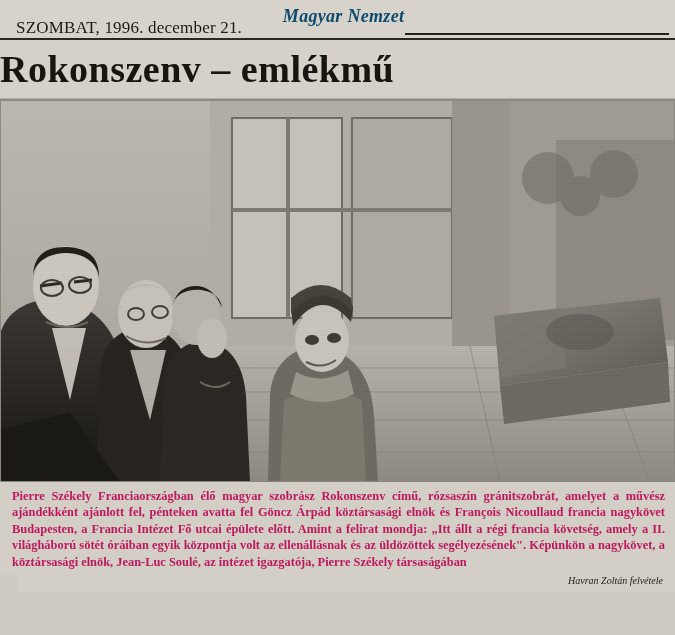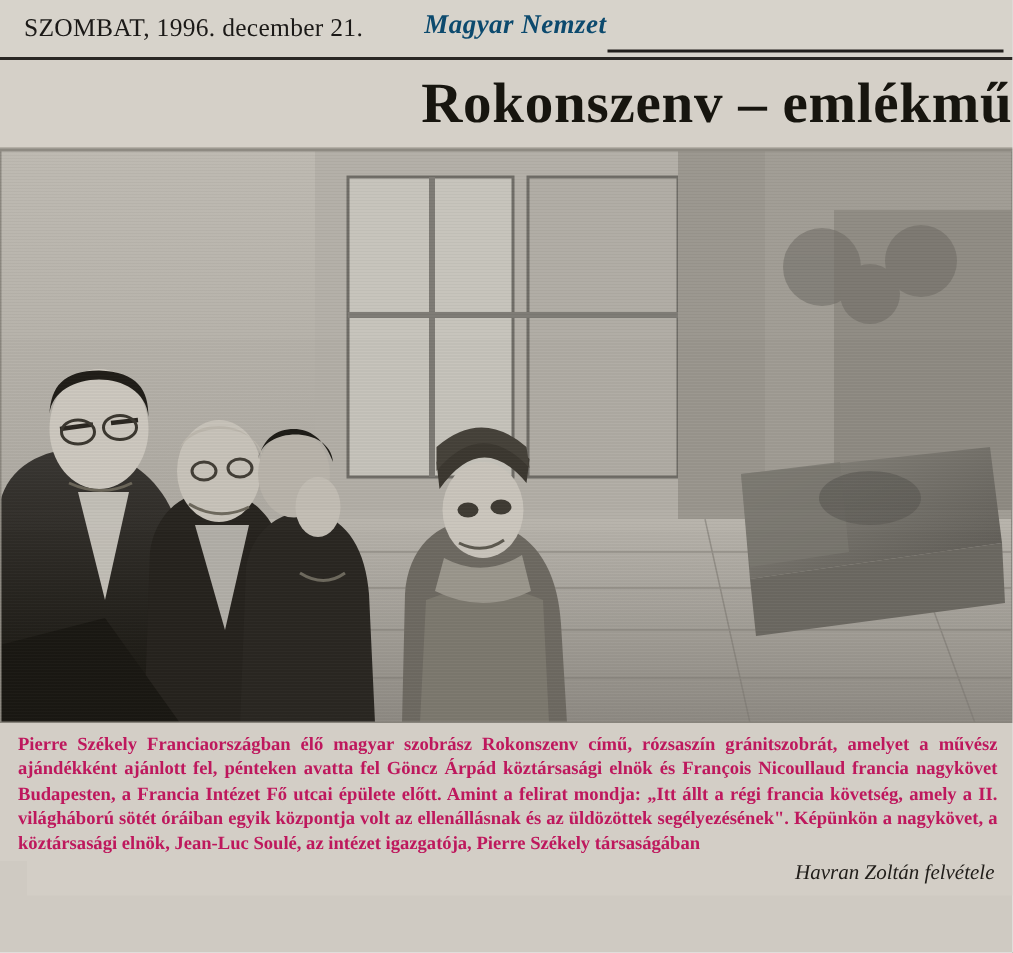--- a/index.html
+++ b/index.html
@@ -20,21 +20,21 @@
     background: #cfcac2;
     box-sizing: border-box;
   }
   
   .masthead {
     position: relative;
     height: 40px;
     background: #d7d3cb;
     border-bottom: 2px solid #2a2724;
     display: flex;
-    align-items: center;
+    align-items: flex-end;
     padding: 0 16px;
     box-sizing: border-box;
   }
   .masthead-date {
     font-family: "Liberation Serif", serif;
     font-size: 17px;
     color: #1b1917;
     letter-spacing: 0.2px;
     white-space: nowrap;
   }
@@ -56,21 +56,21 @@
     left: 405px;
     right: 6px;
     bottom: 3px;
     height: 2px;
     background: #221f1c;
   }
   
   .headline-band {
     background: #d5d0c8;
     padding: 10px 0 8px 0;
-    text-align: right;
+    text-align: left;
     border-bottom: 1px solid #b5b0a7;
   }
   .headline {
     font-family: "Liberation Serif", serif;
     font-size: 38px;
     font-weight: bold;
     color: #17150f;
     letter-spacing: 0.5px;
     line-height: 1.05;
   }
@@ -102,21 +102,21 @@
     color: #be185d;
     text-align: justify;
     font-weight: bold;
   }
   .caption p { margin: 0; }
   .credit {
     text-align: right;
     padding: 1px 12px 6px 0;
     background: #d3cec6;
     font-family: "Liberation Serif", serif;
-    font-size: 14px;
+    font-size: 10px;
     font-style: italic;
     color: #201d19;
     margin-left: 18px;
   }
 </style>
 </head>
 <body>
 
 <div class="page">
 

